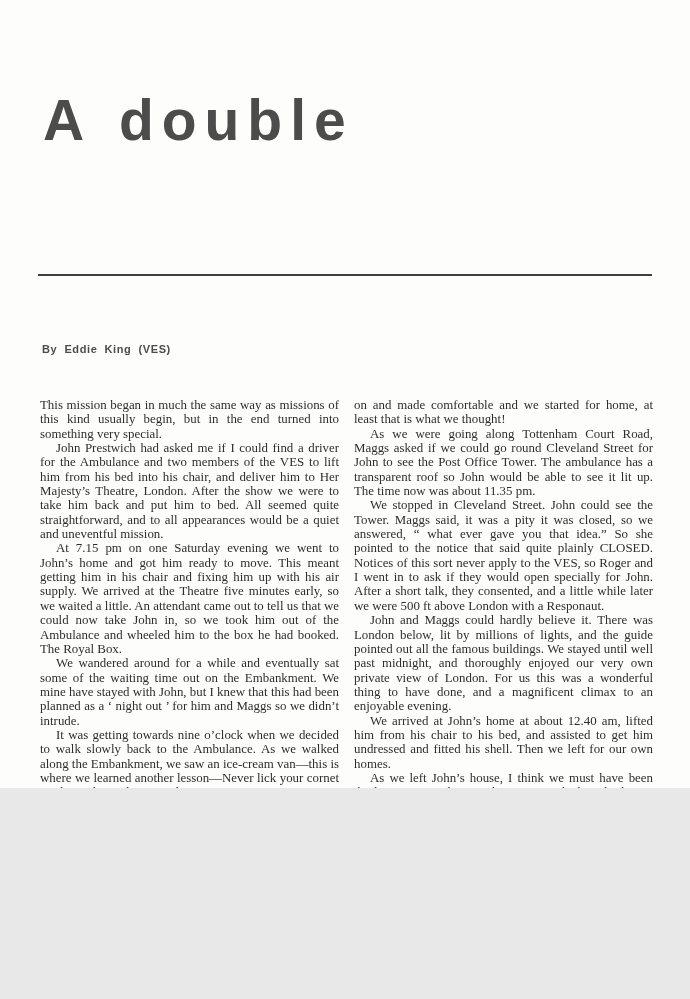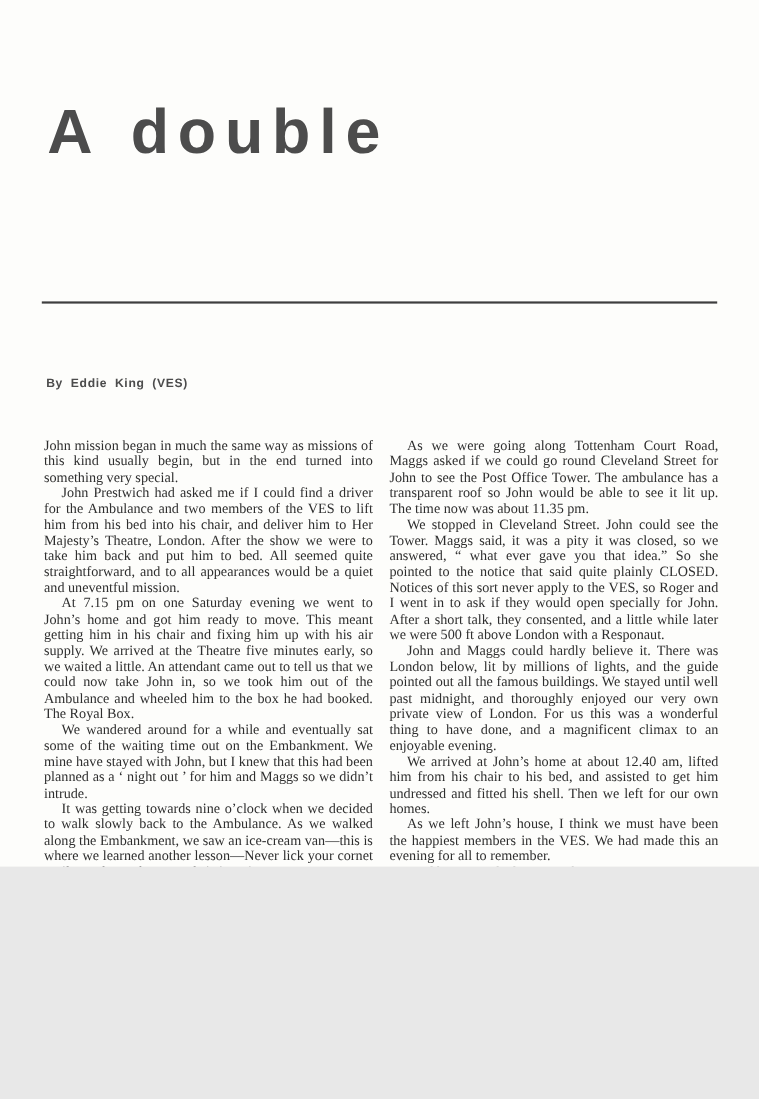--- a/index.html
+++ b/index.html
@@ -88,27 +88,28 @@
 <div class="page">
 
   <h1 class="title"><span>A double</span><br></h1>
 
   <div class="rule"></div>
 
   <div class="byline">By Eddie King (VES)</div>
 
   <div class="columns">
     <div class="col">
-      <p>John mission began in much the same way as missions of this kind usually begin, but in the end turned into something very special.</p>
+      <p>This mission began in much the same way as missions of this kind usually begin, but in the end turned into something very special.</p>
       <p class="indent">John Prestwich had asked me if I could find a driver for the Ambulance and two members of the VES to lift him from his bed into his chair, and deliver him to Her Majesty’s Theatre, London.  After the show we were to take him back and put him to bed.  All seemed quite straightforward, and to all appearances would be a quiet and uneventful mission.</p>
       <p class="indent">At 7.15 pm on one Saturday evening we went to John’s home and got him ready to move.  This meant getting him in his chair and fixing him up with his air supply.  We arrived at the Theatre five minutes early, so we waited a little.  An attendant came out to tell us that we could now take John in, so we took him out of the Ambulance and wheeled him to the box he had booked.  The Royal Box.</p>
       <p class="indent">We wandered around for a while and eventually sat some of the waiting time out on the Embankment.  We mine have stayed with John, but I knew that this had been planned as a ‘ night out ’ for him and Maggs so we didn’t intrude.</p>
       <p class="indent">It was getting towards nine o’clock when we decided to walk slowly back to the Ambulance.  As we walked along the Embankment, we saw an ice-cream van—this is where we learned another lesson—Never lick your cornet until you know how much it is going to cost you—two bob each in our case, but what could we do, Jim and Roger had taken a couple of good big licks by the time I got mine and we were informed that would be SIX BOB please!</p>
     </div>
     <div class="col">
+      <p>on and made comfortable and we started for home, at least that is what we thought!</p>
       <p class="indent">As we were going along Tottenham Court Road, Maggs asked if we could go round Cleveland Street for John to see the Post Office Tower.  The ambulance has a transparent roof so John would be able to see it lit up.  The time now was about 11.35 pm.</p>
       <p class="indent">We stopped in Cleveland Street.  John could see the Tower.  Maggs said, it was a pity it was closed, so we answered, “ what ever gave you that idea.”  So she pointed to the notice that said quite plainly CLOSED.  Notices of this sort never apply to the VES, so Roger and I went in to ask if they would open specially for John.  After a short talk, they consented, and a little while later we were 500 ft above London with a Responaut.</p>
       <p class="indent">John and Maggs could hardly believe it.  There was London below, lit by millions of lights, and the guide pointed out all the famous buildings.  We stayed until well past midnight, and thoroughly enjoyed our very own private view of London.  For us this was a wonderful thing to have done, and a magnificent climax to an enjoyable evening.</p>
       <p class="indent">We arrived at John’s home at about 12.40 am, lifted him from his chair to his bed, and assisted to get him undressed and fitted his shell.  Then we left for our own homes.</p>
       <p class="indent">As we left John’s house, I think we must have been the happiest members in the VES.  We had made this an evening for all to remember.</p>
       <p class="credit">Assisted by Roger Blanks, Jim Bathurst</p>
     </div>
   </div>
 
   <div class="page-number">15</div>

